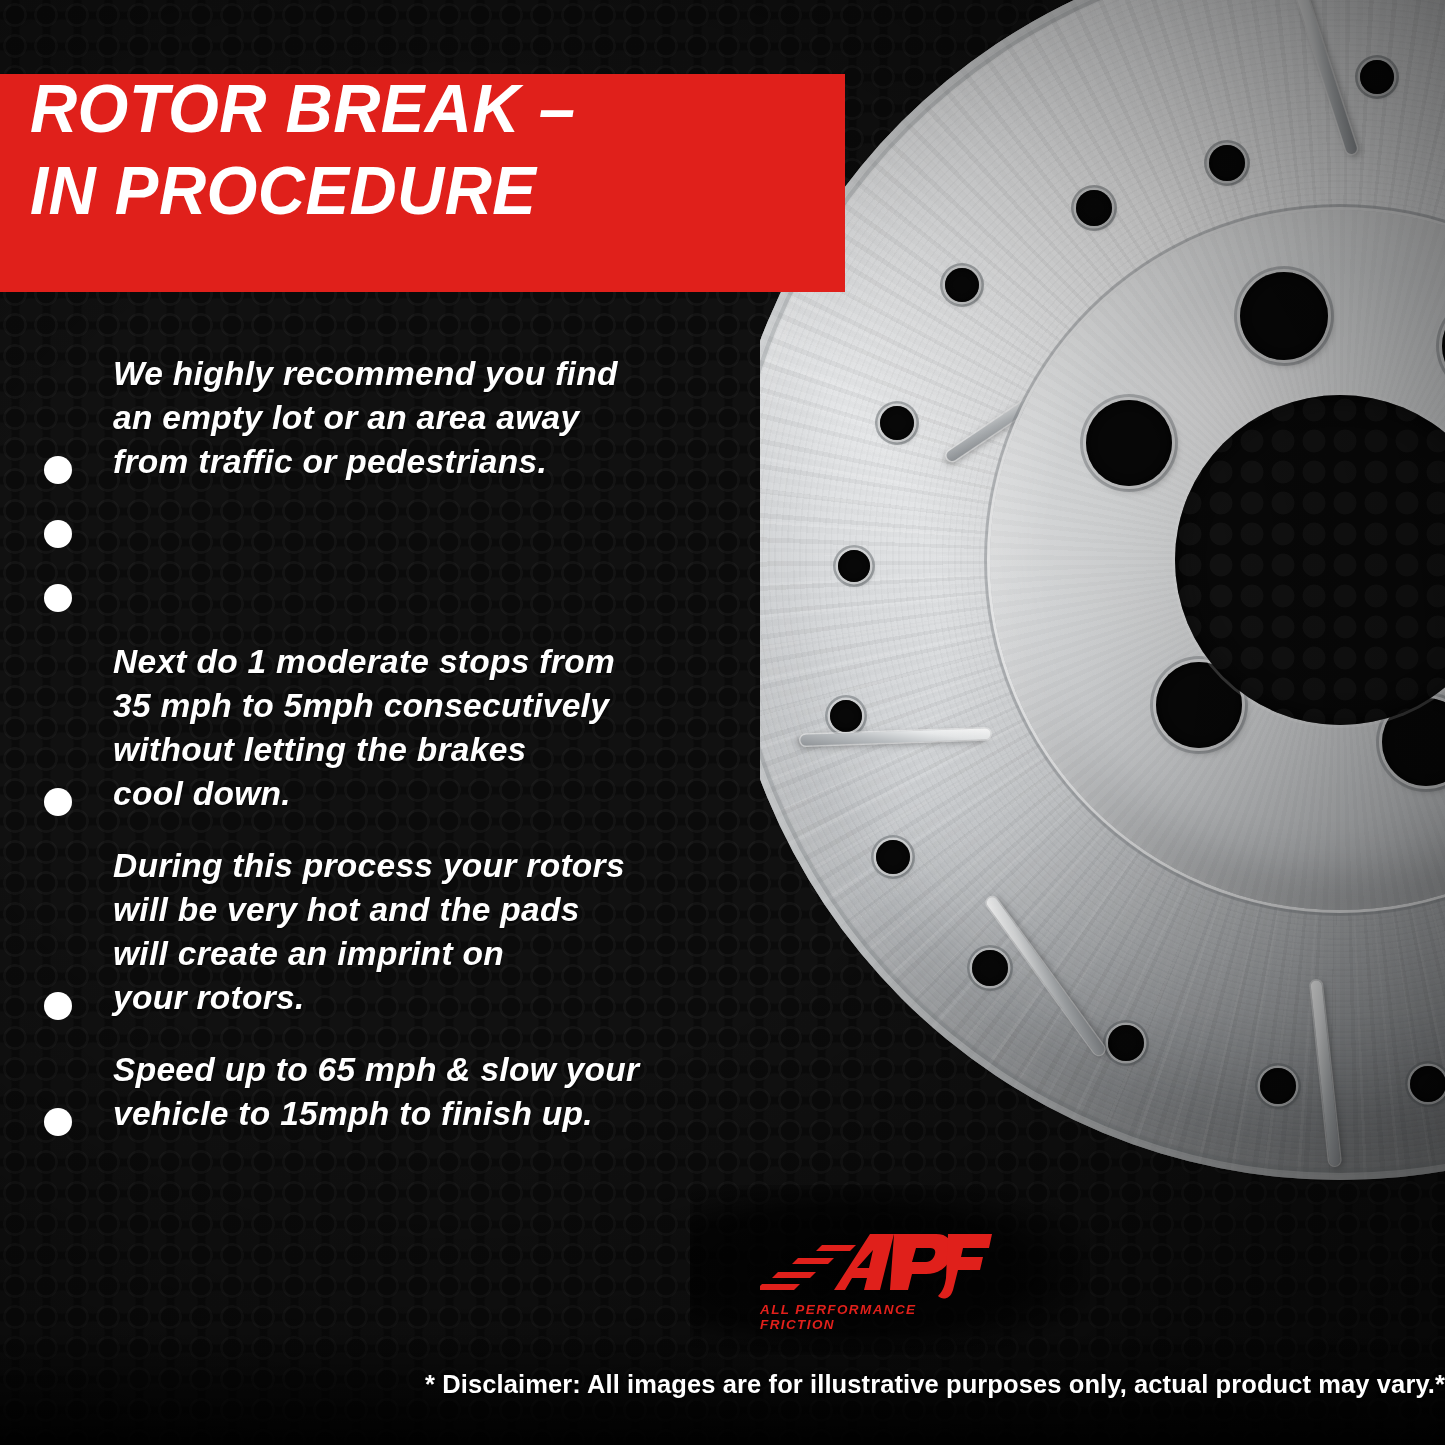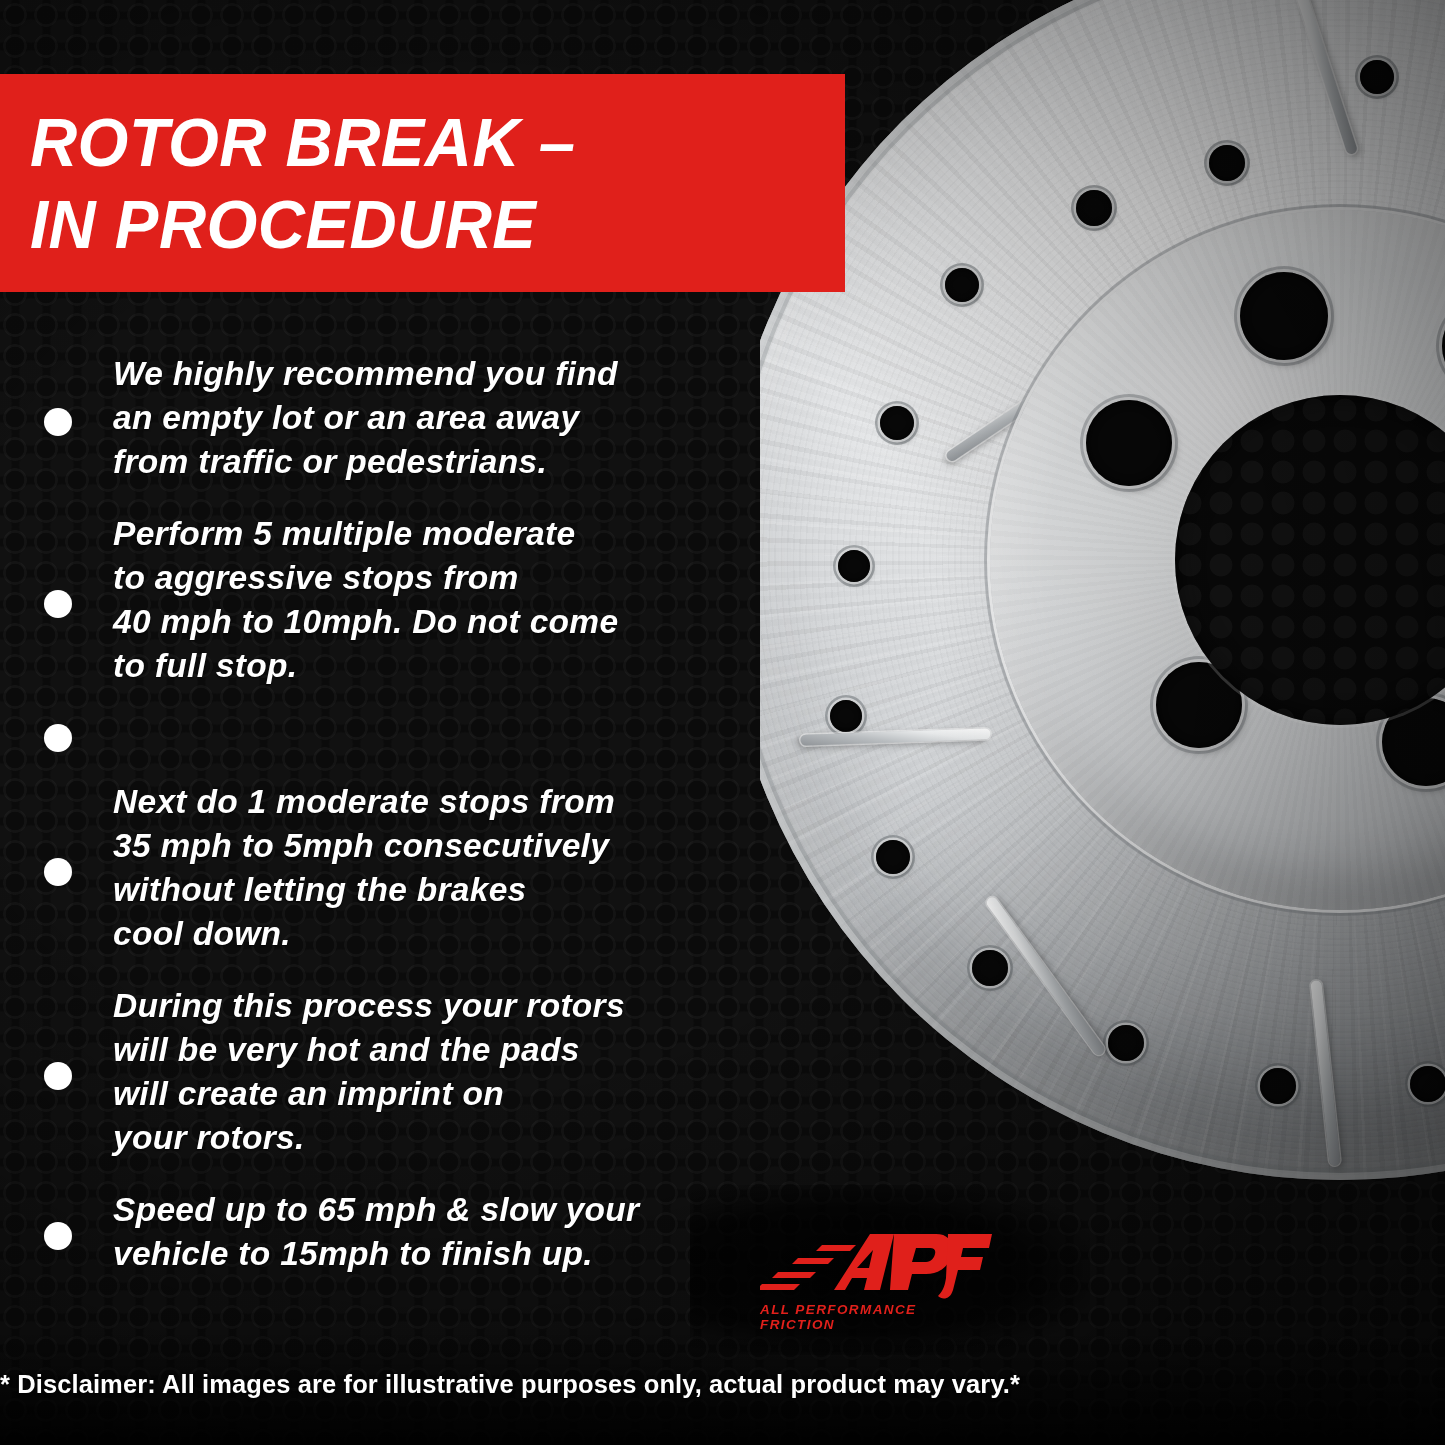--- a/index.html
+++ b/index.html
@@ -157,21 +157,21 @@
     background:linear-gradient(100deg,#ffffff 0%,#e7e9ea 30%,#b9bdc0 62%,#8f9397 100%);
     box-shadow:0 0 0 1.5px rgba(255,255,255,.45), 2px 3px 7px rgba(0,0,0,.35);
   }
 
   
   .title-banner{
     position:absolute;
     left:0;top:74px;
     width:845px;height:218px;
     background:var(--red,#E0201B);
-    display:flex;flex-direction:column;justify-content:center;
+    display:flex;flex-direction:column;justify-content:flex-start;
     padding-left:30px;box-sizing:border-box;
     z-index:6;
   }
   .title-line{
     color:#fff;
     font-size:68px;
     line-height:1.0;
     font-weight:bold;
     font-style:italic;
     letter-spacing:.5px;
@@ -184,21 +184,21 @@
   
   .bullets{
     position:absolute;
     left:44px;top:352px;
     width:760px;
     z-index:6;
   }
   .bullet{
     position:relative;
     display:flex;
-    align-items:center;
+    align-items:flex-end;
     margin-bottom:28px;
   }
   .bullet-dot{
     flex:0 0 auto;
     width:28px;height:28px;border-radius:50%;
     background:#fff;
     margin-top:8px;
   }
   .bullet-text{
     margin-left:41px;
@@ -227,21 +227,21 @@
     font-size:13.5px;
     font-weight:bold;
     font-style:italic;
     letter-spacing:1.4px;
   }
 
   
   .disclaimer{
     position:absolute;
     left:0;right:0;top:1370px;
-    text-align:left;
+    text-align:right;
     color:#ffffff;
     font-size:25.5px;
     font-weight:600;
     letter-spacing:.1px;
     z-index:7;
     text-shadow:0 1px 3px rgba(0,0,0,.9);
   }
   .disclaimer-scrim{
     position:absolute;left:0;right:0;bottom:0;height:115px;
     background:linear-gradient(to top, rgba(0,0,0,.92), rgba(0,0,0,.0));
@@ -315,24 +315,20 @@
 
     <div class="bullet">
       <div class="bullet-dot"></div>
       <div class="bullet-text">We highly recommend you find
 an empty lot or an area away
 from traffic or pedestrians.</div>
     </div>
 
     <div class="bullet">
       <div class="bullet-dot"></div>
-      <div class="bullet-text">Perform 5 multiple moderate
-to aggressive stops from
-40 mph to 10mph. Do not come
-to full stop.</div>
     </div>
 
     <div class="bullet">
       <div class="bullet-dot"></div>
     </div>
 
     <div class="bullet">
       <div class="bullet-dot"></div>
       <div class="bullet-text">Next  do 1 moderate stops from
 35 mph to 5mph consecutively

